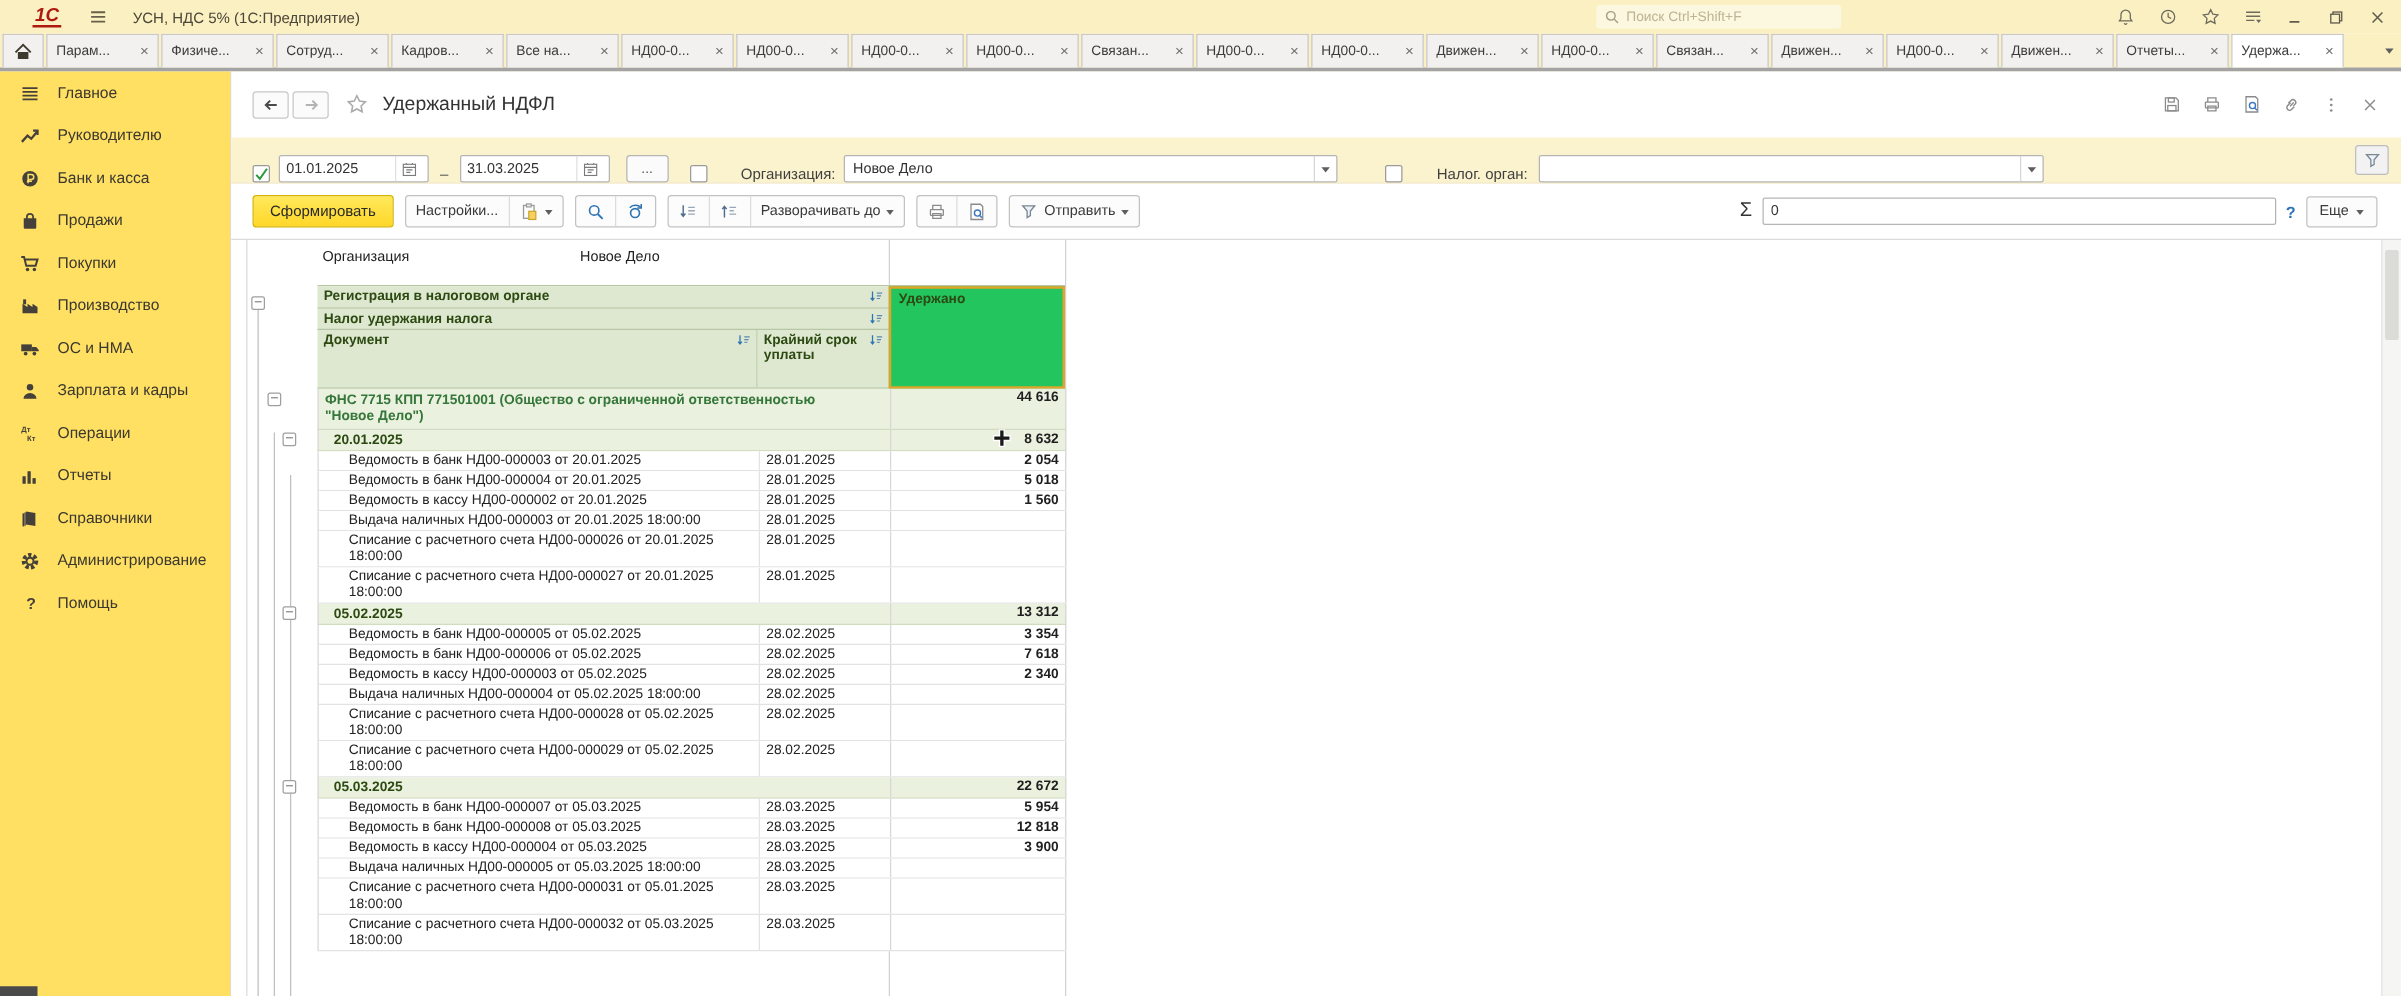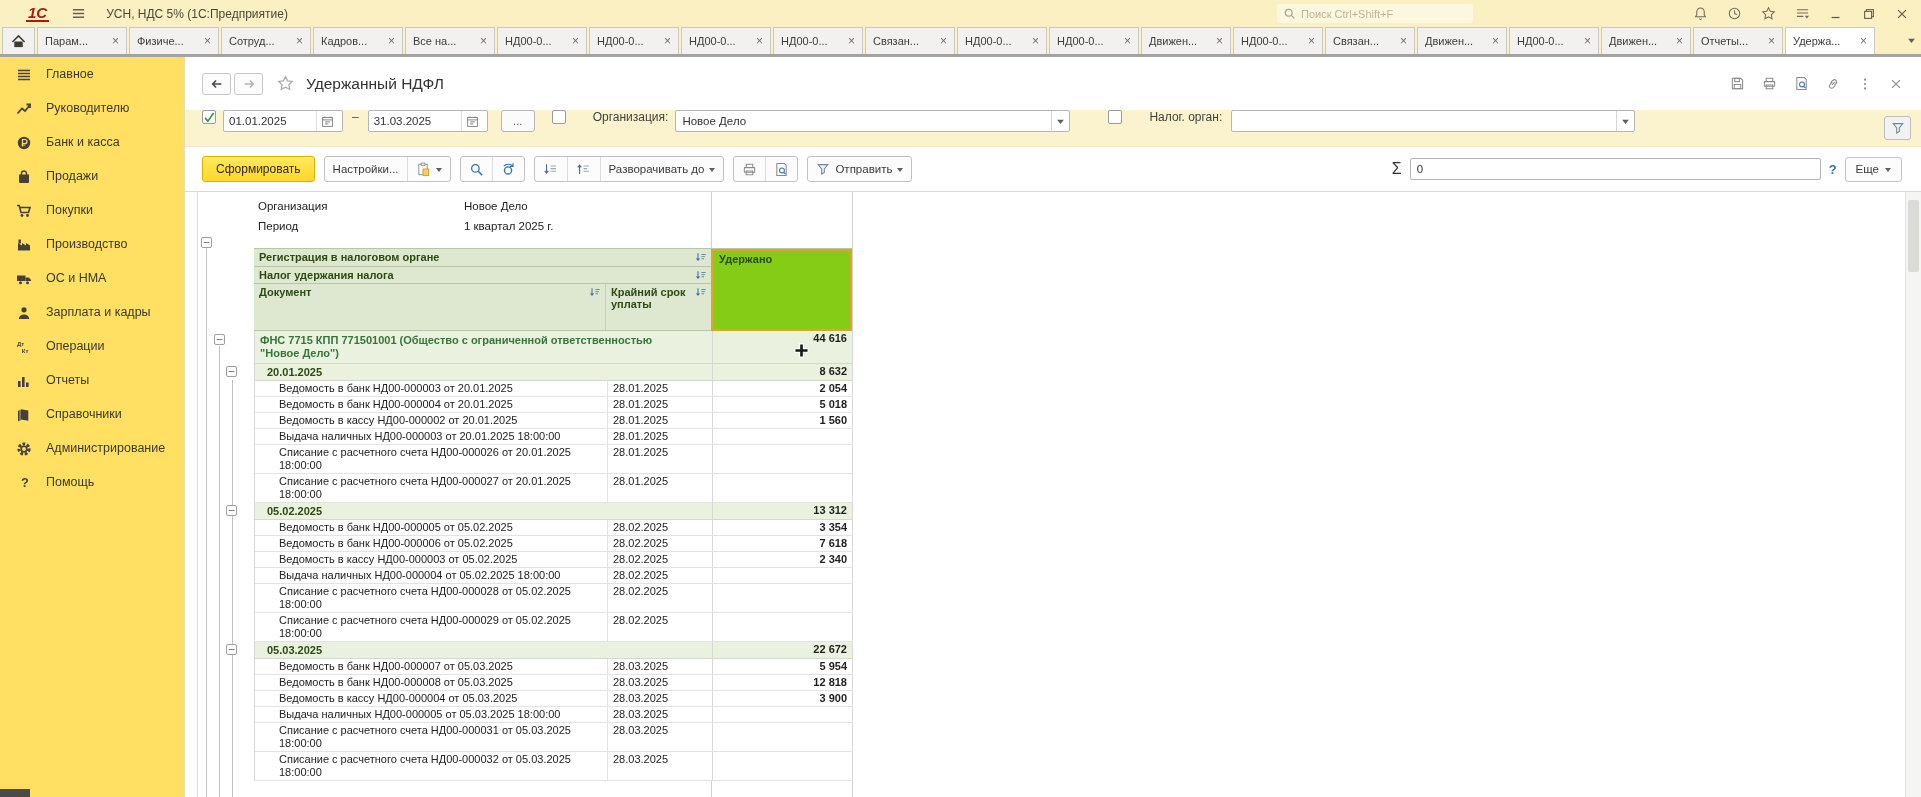--- a/index.html
+++ b/index.html
@@ -32,21 +32,21 @@
 
 #main{position:absolute;left:184px;top:57px;right:0;bottom:0;background:#FFF;border-left:1px solid #E3DCBE}
 .form-head{position:relative;height:53px;display:flex;align-items:center;padding-left:17px}
 .navbtns{display:flex;gap:3px}
 .navbtn{width:29px;height:22px;border:1px solid #C8C8C8;border-radius:3px;background:#FBFBFB;display:flex;align-items:center;justify-content:center;cursor:pointer}
 .fav{margin:0 12px 0 14px;display:flex;cursor:pointer}
 .form-title{font-size:15.5px;color:#333;white-space:nowrap}
 .fh-icons{position:absolute;right:18px;display:flex;gap:17px;align-items:center}
 .fh-icons>span{display:flex;cursor:pointer}
 
-.filter-row{position:relative;height:37px;background:#FBF3CE;display:flex;align-items:flex-start;padding-left:17px;gap:7px;border-bottom:1px solid #EFE8CB}
+.filter-row{position:relative;height:37px;background:#FBF3CE;display:flex;align-items:flex-end;padding-left:17px;gap:7px;border-bottom:1px solid #EFE8CB}
 .cbx{width:14px;height:14px;background:#FFF;border:1px solid #9B9B9B;border-radius:2px;display:flex;align-items:center;justify-content:center;cursor:pointer;flex:none}
 .datebox{width:120px;height:22px;background:#FFF;border:1px solid #B5B5B5;border-radius:2px;display:flex;align-items:center}
 .datebox input{border:none;outline:none;width:92px;font-size:11.5px;color:#333;padding-left:5px;font-family:inherit;background:transparent}
 .dateseg{width:22px;height:100%;display:flex;align-items:center;justify-content:center;border-left:1px solid #E0E0E0;cursor:pointer}
 .dash{color:#555;font-size:12px;margin:0 2px}
 .morebtn{width:34px;height:22px;border:1px solid #B5B5B5;border-radius:3px;background:#FBFBFB;font-size:11px;color:#555;display:flex;align-items:center;justify-content:center;margin-left:6px;cursor:pointer}
 .flabel{font-size:12px;color:#3F3F3F;margin-left:20px;white-space:nowrap}
 .combo{height:22px;background:#FFF;border:1px solid #B5B5B5;border-radius:2px;display:flex;align-items:center}
 .cval{flex:1;font-size:11.5px;color:#333;padding-left:6px;white-space:nowrap;overflow:hidden}
 .cseg{width:18px;height:100%;display:flex;align-items:center;justify-content:center;border-left:1px solid #D5D5D5;cursor:pointer}
@@ -78,21 +78,21 @@
 .ilabel{width:210px;padding-left:4px;font-size:11.5px}
 .ival{font-size:11.5px}
 .spacer12{height:12px}
 .hblock{position:relative;margin-left:53px;width:598px;border-top:1px solid #B8C6A6;z-index:2}
 .hrow{display:flex;width:457px;border-bottom:1px solid #B8C6A6;background:#DEE8D0;cursor:pointer}
 .hcell{width:100%;display:flex;align-items:flex-start;justify-content:space-between;padding:2px 4px 1px 5px;font-weight:bold;color:#2C4A12}
 .h1{height:18px}.h2{height:17px}
 .h3{display:flex;width:457px;background:#DEE8D0;border-bottom:1px solid #B8C6A6}
 .hc-doc{width:352px;min-height:46px;display:flex;align-items:flex-start;justify-content:space-between;padding:2px 4px 0 5px;font-weight:bold;color:#2C4A12;border-right:1px solid #C4D0B0;cursor:pointer}
 .hc-dl{width:105px;padding:2px 4px 0 5px;font-weight:bold;color:#2C4A12;display:flex;align-items:flex-start;justify-content:space-between;cursor:pointer}
-.hwh{position:absolute;left:457px;top:0;width:141px;height:82px;background:#84cc16;border:2px solid #E0A42A;font-weight:bold;color:#2C4A12;padding:2px 0 0 6px;cursor:pointer}
+.hwh{position:absolute;left:457px;top:0;width:141px;height:82px;background:#22c55e;border:2px solid #E0A42A;font-weight:bold;color:#2C4A12;padding:2px 0 0 6px;cursor:pointer}
 .trow{display:flex;width:651px;position:relative;z-index:2}
 .gut{width:53px;position:relative;flex:none}
 .cells{display:flex;flex:1;border-bottom:1px solid #E3E3E3;border-left:1px solid #D8D8D8;background:#FFF}
 .c-doc{width:352px;padding:1px 3px 1px 24px;line-height:13px}
 .c-dl{width:105px;padding:1px 3px 1px 5px;border-left:1px solid #E3E3E3;line-height:13px}
 .c-wh{width:141px;padding:1px 5px 1px 3px;border-left:1px solid #D8D8D8;border-right:1px solid #D8D8D8;text-align:right;font-weight:bold;line-height:13px;color:#1F1F1F}
 .orow .cells,.grow .cells{background:#EAF1DE;border-bottom:1px solid #D2DCC2}
 .c-org{width:457px;padding:3px 20px 3px 5px;font-weight:bold;color:#35763A;line-height:13px}
 .grow .c-doc{padding:2px 3px 1px 12px;font-weight:bold;color:#2C4A12;min-height:16px}
 .grow .c-dl{border-left:none}
@@ -615,24 +615,20 @@
 
       <div class="brline" style="left:5px;top:52px;bottom:0"></div>
       <div class="brline" style="left:18px;top:150px;bottom:0"></div>
       <div class="brline" style="left:31px;top:184px;bottom:0"></div>
       <span class="expbox" style="left:0;top:41px">–</span>
 
       <div class="irow">
         <span class="ilabel">Организация</span>
         <span class="ival">Новое Дело</span>
       </div>
-      <div class="irow">
-        <span class="ilabel">Период</span>
-        <span class="ival">1 квартал 2025 г.</span>
-      </div>
       <div class="spacer12"></div>
 
       <div class="hblock">
         <div class="hrow h1">
           <div class="hcell">
               <span>Регистрация в налоговом органе</span>
               <span class="sorticon">
                 <svg viewBox="0 0 14 12" width="12" height="11">
                   <path d="M3.5 1v8M1.8 7L3.5 9.2 5.2 7" fill="none" stroke="#2E74B5" stroke-width="1.2"></path>
                   <path d="M7.5 2.5h5M7.5 5h4M7.5 7.5h3" stroke="#5B87B0" stroke-width="1.1"></path>
@@ -839,21 +835,21 @@
             <div class="gut"></div>
             <div class="cells">
               <div class="c-doc">Выдача наличных НД00-000005 от 05.03.2025 18:00:00</div>
               <div class="c-dl">28.03.2025</div>
               <div class="c-wh"></div>
             </div>
           </div>
           <div class="trow drow">
             <div class="gut"></div>
             <div class="cells">
-              <div class="c-doc">Списание с расчетного счета НД00-000031 от 05.03.2025 18:00:00</div>
+              <div class="c-doc">Списание с расчетного счета НД00-000031 от 05.01.2025 18:00:00</div>
               <div class="c-dl">28.03.2025</div>
               <div class="c-wh"></div>
             </div>
           </div>
           <div class="trow drow">
             <div class="gut"></div>
             <div class="cells">
               <div class="c-doc">Списание с расчетного счета НД00-000032 от 05.03.2025 18:00:00</div>
               <div class="c-dl">28.03.2025</div>
               <div class="c-wh"></div>

